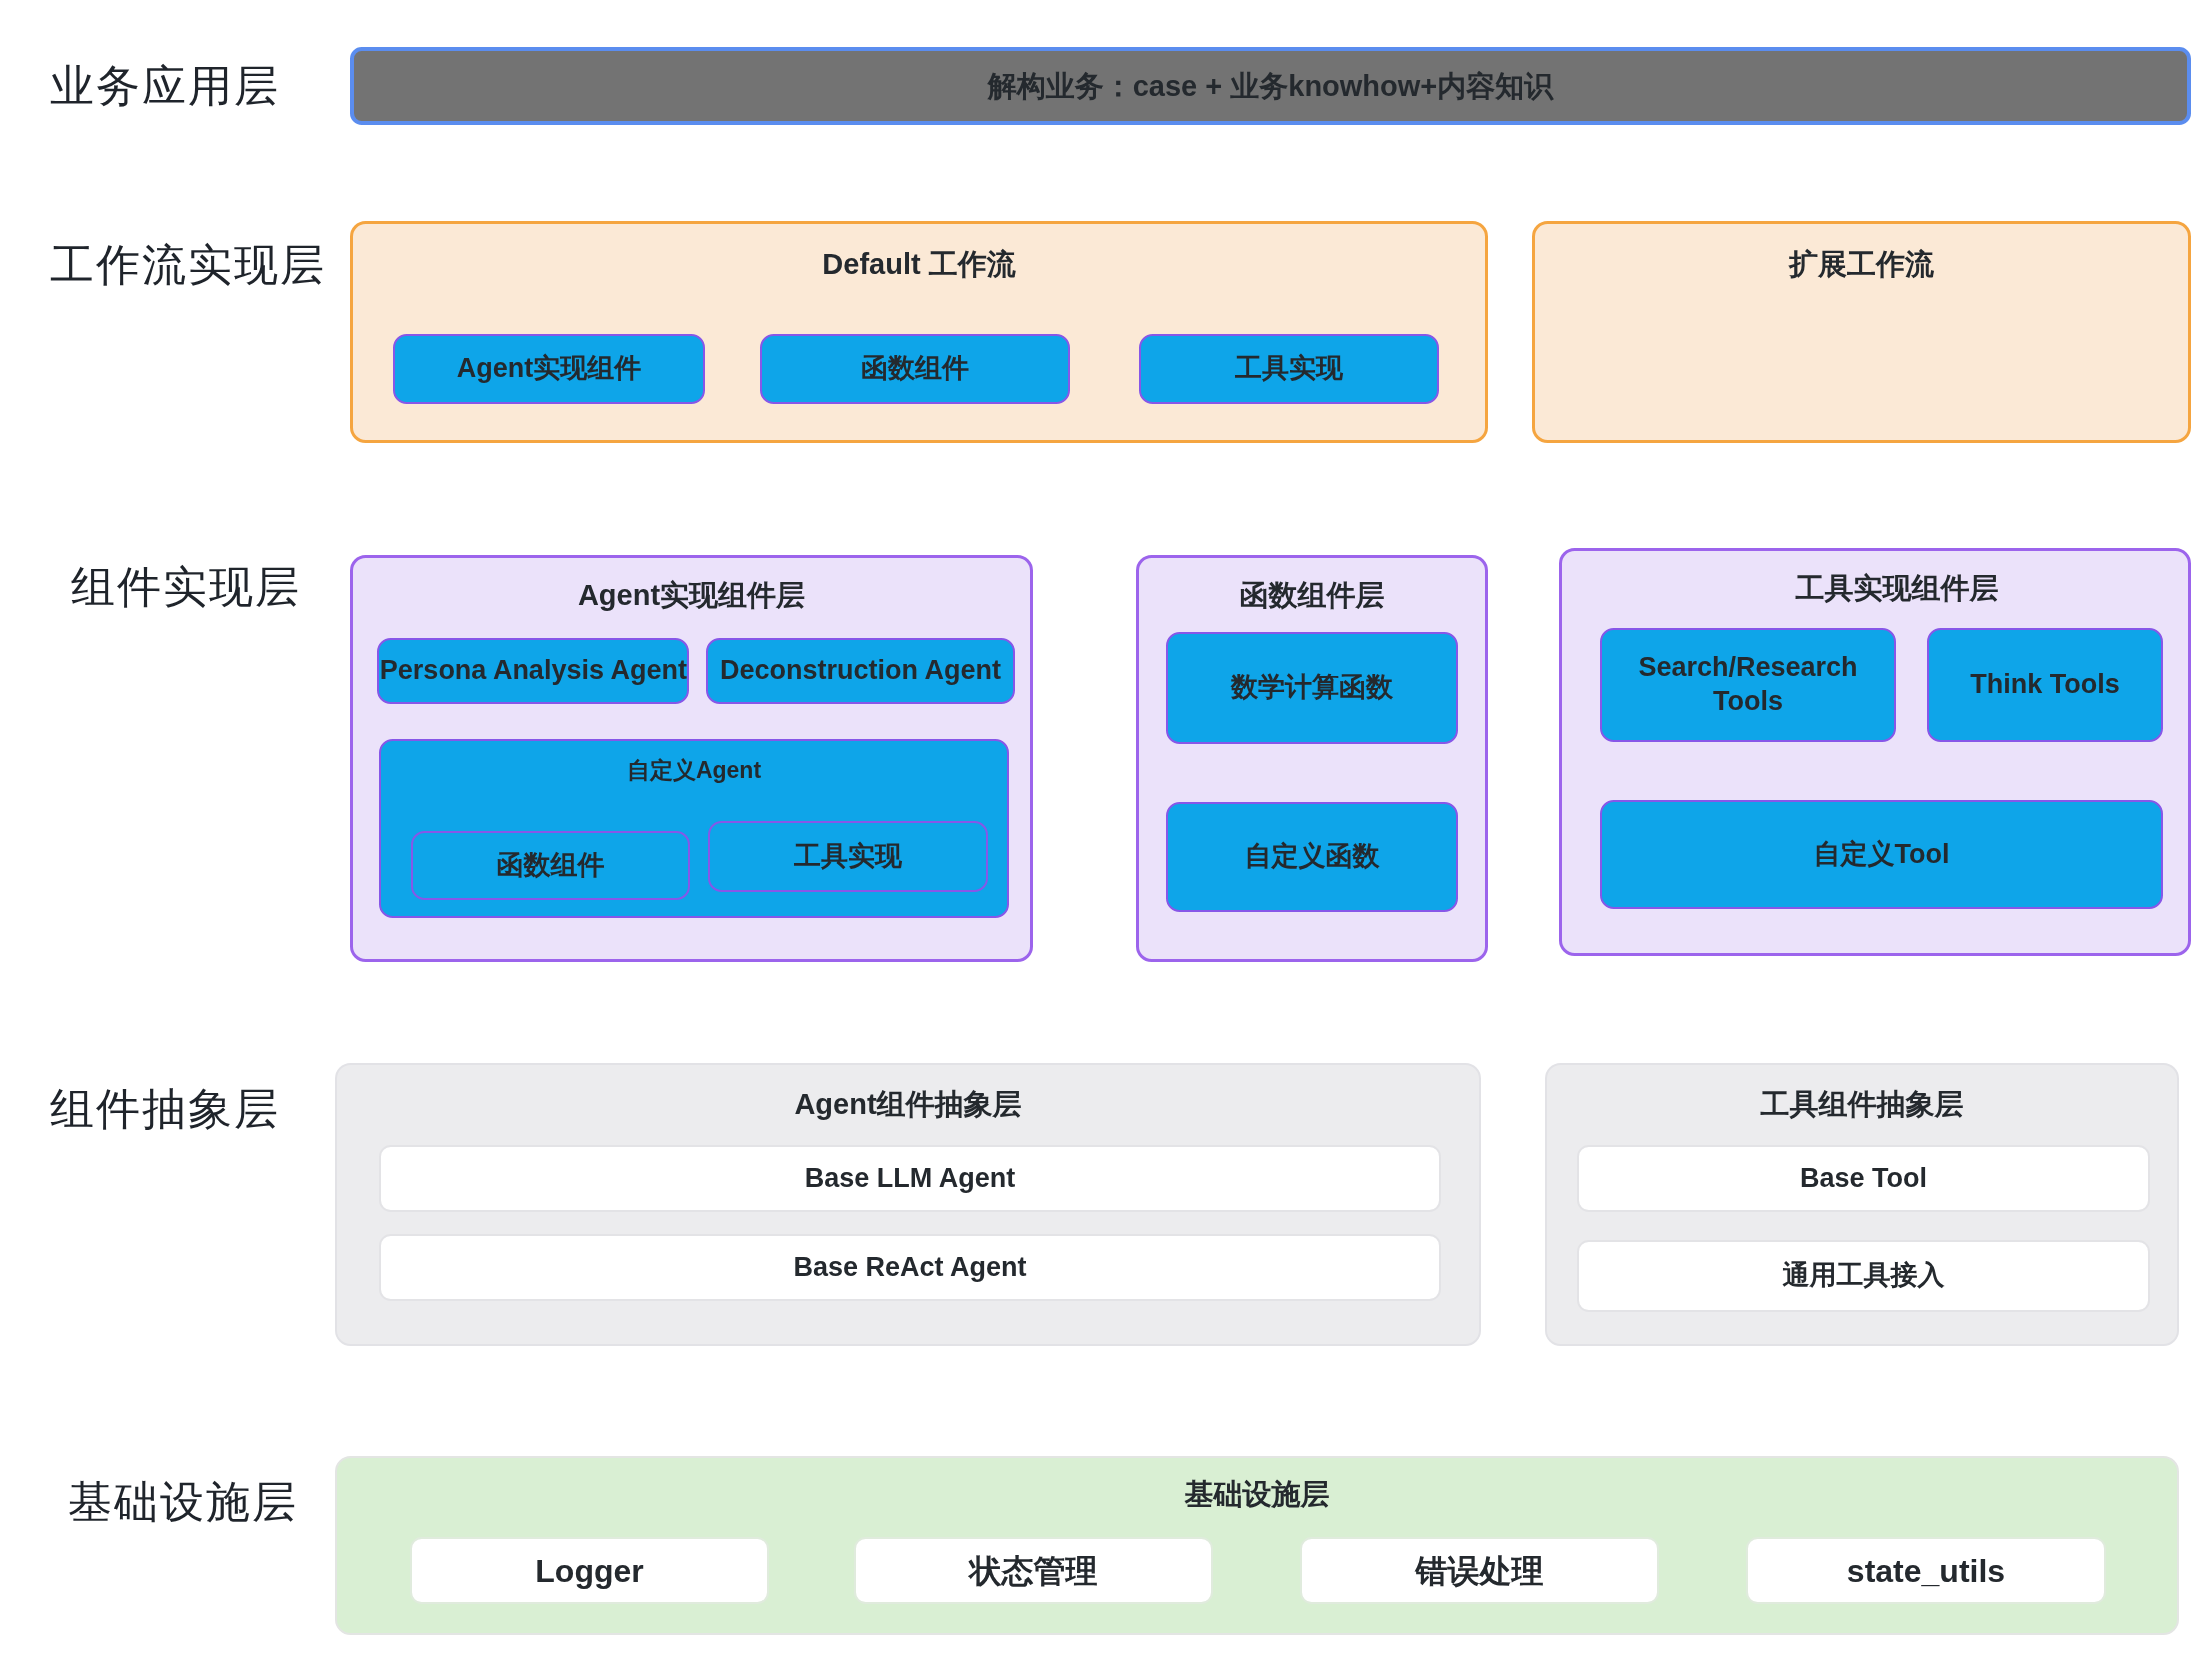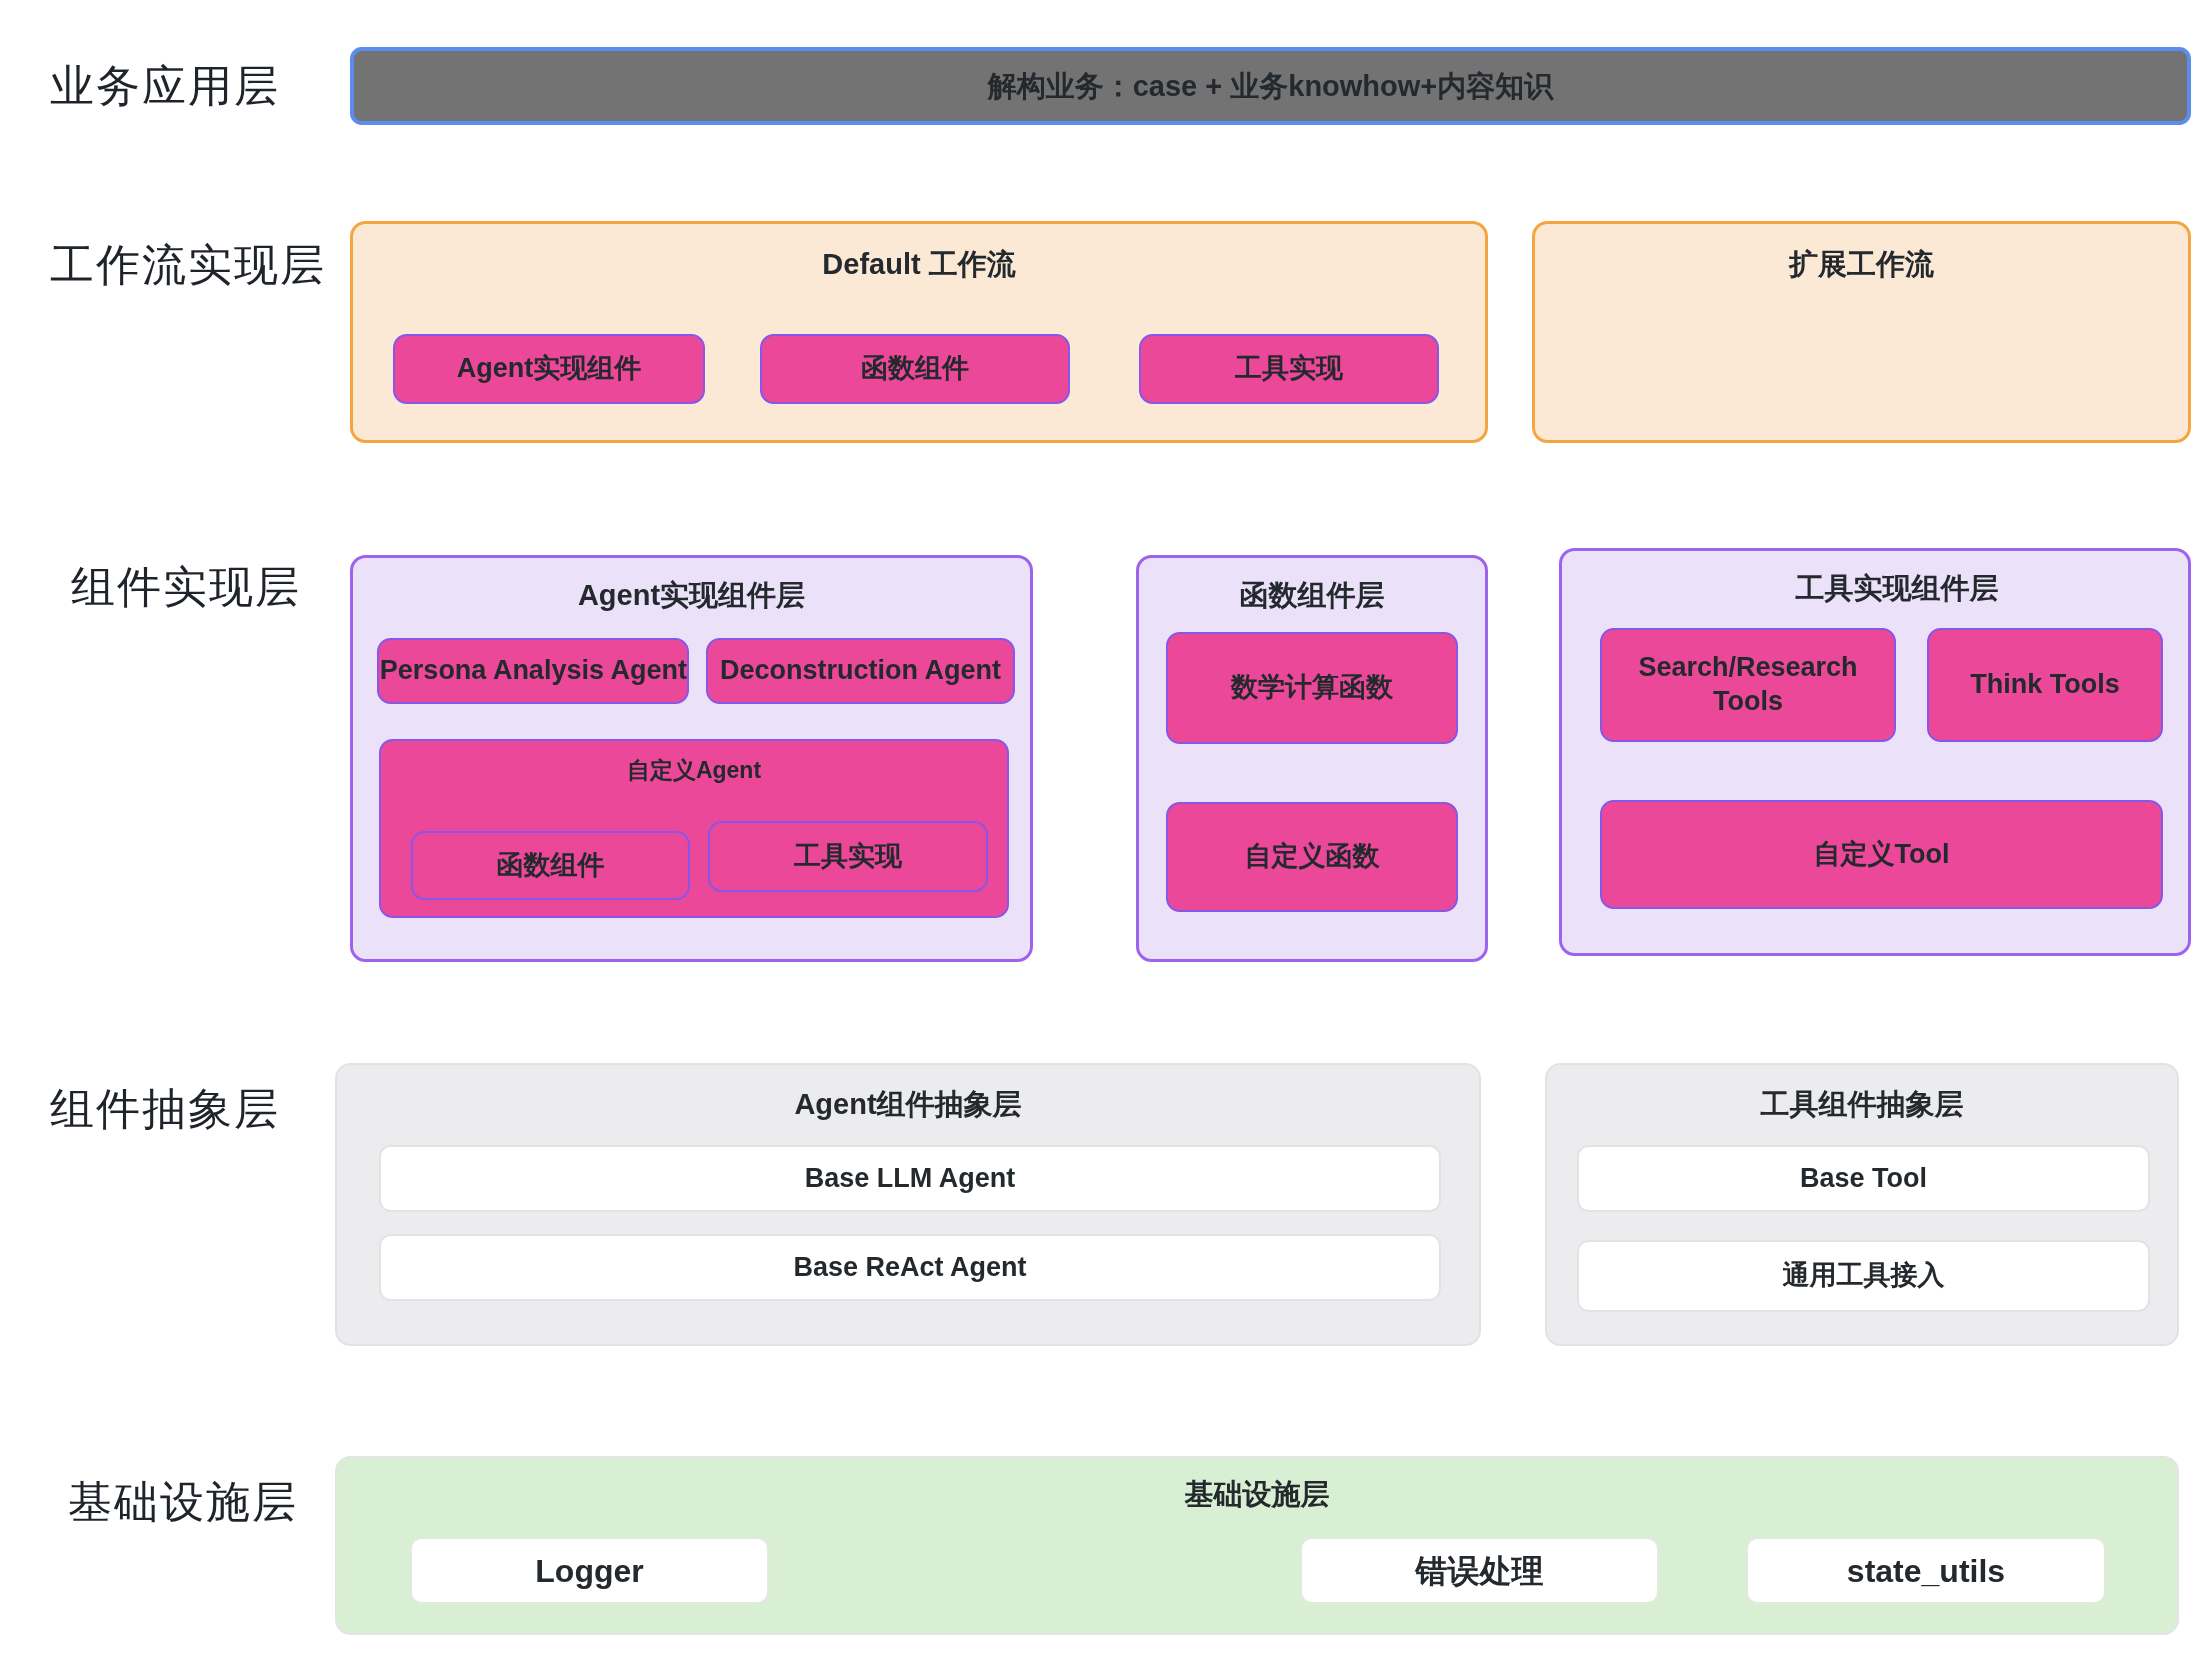--- a/index.html
+++ b/index.html
@@ -32,21 +32,21 @@
   .container-title {
     position:absolute; left:0; right:0; text-align:center;
     font-size:29px; font-weight:700; color:#24292E; line-height:1.2;
   }
 
   
   .purple-container {
     position:absolute; background:#EBE2FA; border:3.9px solid #9C64EC; border-radius:15.6px;
   }
   .white-purple {
-    background:#ec4899; border:2.9px solid #8757E8; border-radius:13.7px;
+    background:#0ea5e9; border:2.9px solid #8757E8; border-radius:13.7px;
   }
   .white-purple .box-text { font-size:27px; }
 
   
   .gray-container {
     position:absolute; background:#ECECEE; border:2px solid #E2E2E6; border-radius:15.6px;
   }
   .white-gray {
     background:#ffffff; border:2px solid #E3E3E6; border-radius:11.7px;
   }
@@ -157,20 +157,23 @@
     </div>
   </div>
 
   <div class="row-label" style="left:68px; top:1480px;">基础设施层</div>
 
   <div class="green-container" style="left:335px; top:1456px; width:1844px; height:179px;">
     <div class="container-title" style="top:18.5px;">基础设施层</div>
     <div class="box white-green" style="left:73px; top:79px; width:359px; height:67px;">
       <div class="box-text">Logger</div>
     </div>
+    <div class="box white-green" style="left:517px; top:79px; width:359px; height:67px;">
+      <div class="box-text">状态管理</div>
+    </div>
     <div class="box white-green" style="left:963px; top:79px; width:359px; height:67px;">
       <div class="box-text">错误处理</div>
     </div>
     <div class="box white-green" style="left:1409px; top:79px; width:360px; height:67px;">
       <div class="box-text">state_utils</div>
     </div>
   </div>
 
 </div>
 

